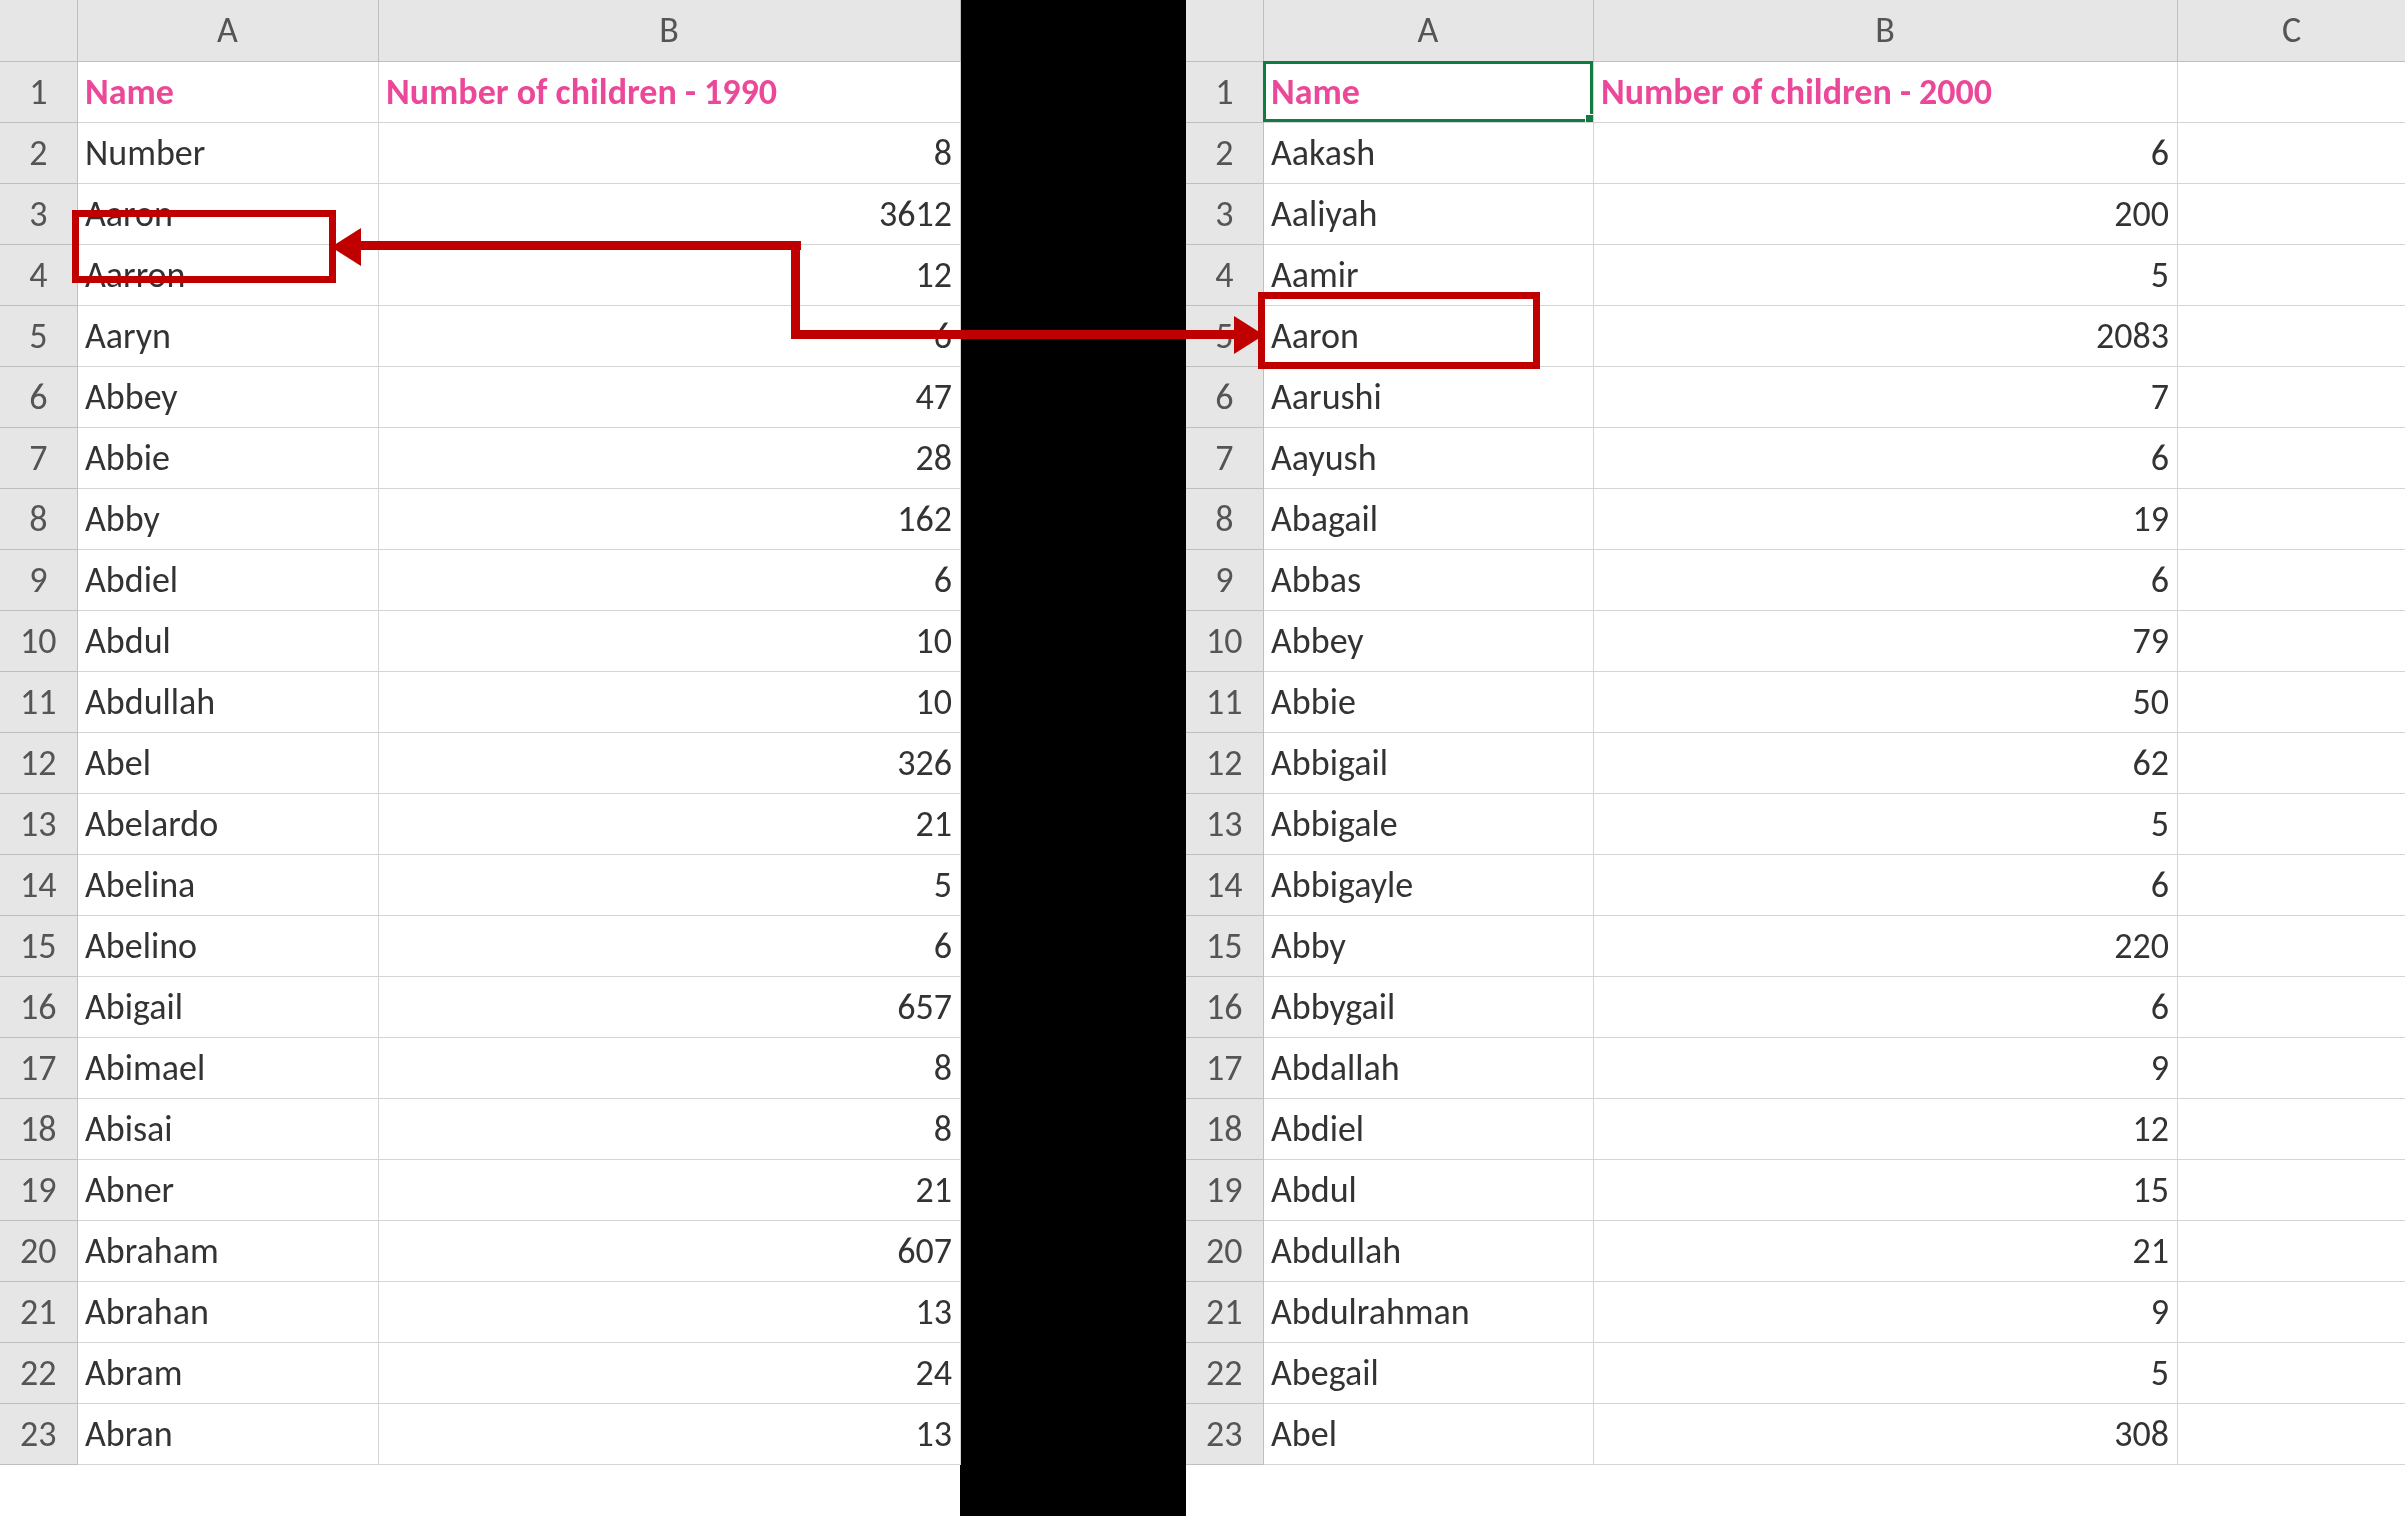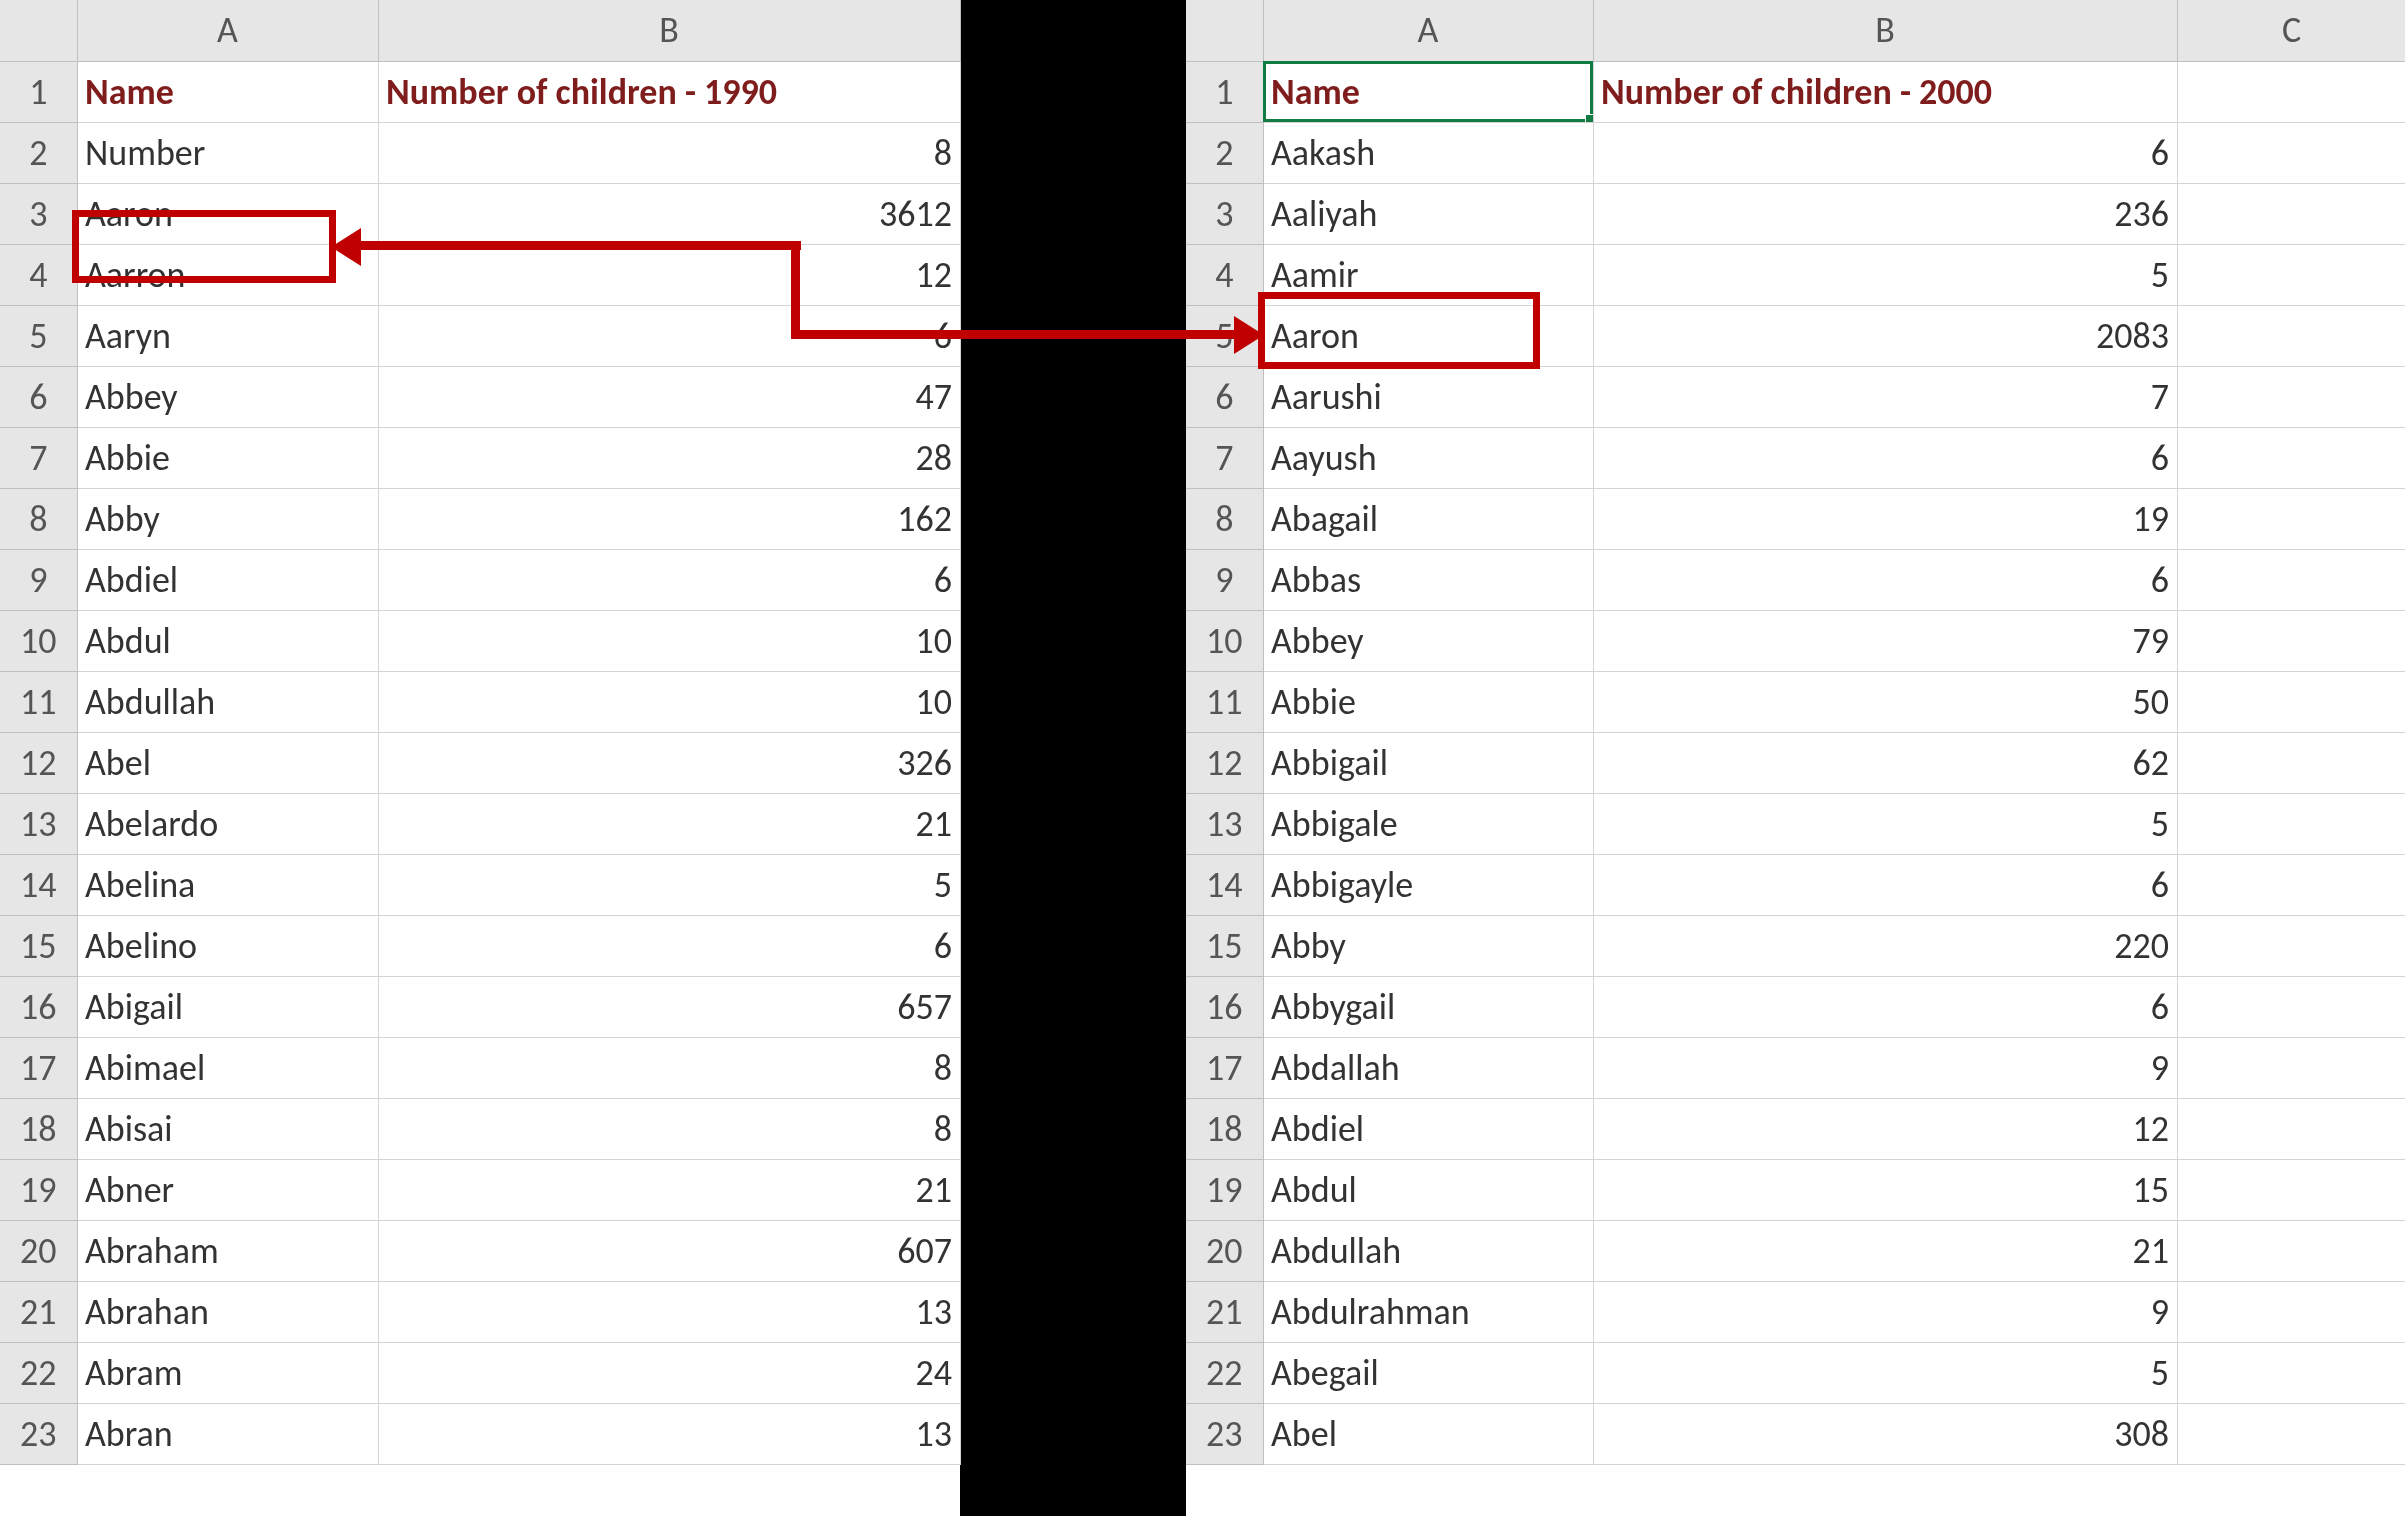--- a/index.html
+++ b/index.html
@@ -46,21 +46,21 @@
   }
   .grid .rowhdr {
     background: #e6e6e6;
     text-align: center;
     color: #555;
     border-color: #bfbfbf;
     border-left: none;
   }
   .grid td.textcell { text-align: left; }
   .grid td.numcell  { text-align: right; }
-  .grid td.bold     { font-weight: 700; color:#7f1d1d; }
+  .grid td.bold     { font-weight: 700; color:#ec4899; }
   .selected-cell {
     outline: 3.8px solid #107c41;
     outline-offset: -3.8px;
     position: relative;
   }
   .selected-cell::after {
     content: "";
     position: absolute;
     right: -5.6px;
     bottom: -5.6px;
@@ -249,21 +249,21 @@
         </tr>
         <tr>
           <td class="rowhdr">2</td>
           <td class="textcell">Aakash</td>
           <td class="numcell">6</td>
           <td class="textcell"></td>
         </tr>
         <tr>
           <td class="rowhdr">3</td>
           <td class="textcell">Aaliyah</td>
-          <td class="numcell">236</td>
+          <td class="numcell">200</td>
           <td class="textcell"></td>
         </tr>
         <tr>
           <td class="rowhdr">4</td>
           <td class="textcell">Aamir</td>
           <td class="numcell">5</td>
           <td class="textcell"></td>
         </tr>
         <tr>
           <td class="rowhdr">5</td>

